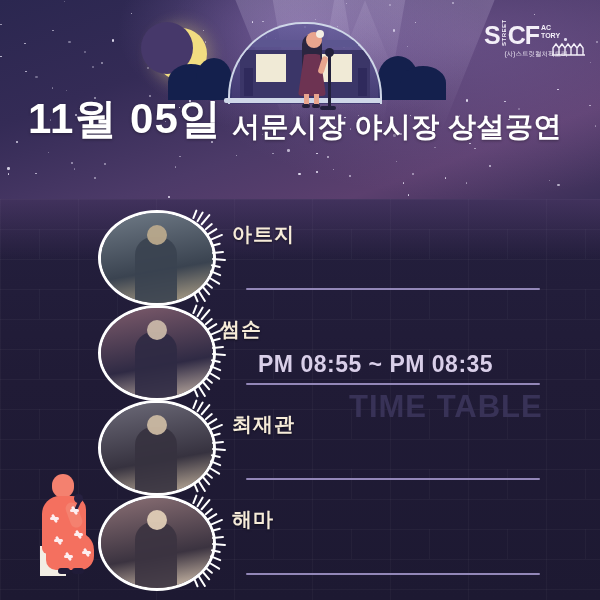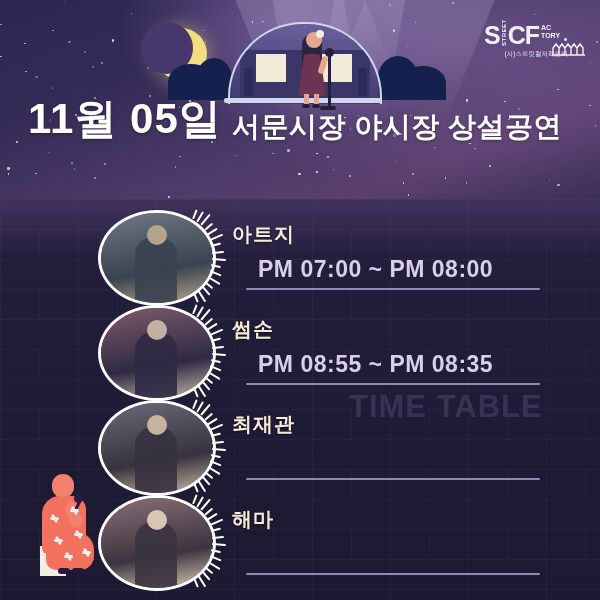--- a/index.html
+++ b/index.html
@@ -346,21 +346,20 @@
           <div class="tick" style="width: 14px; left: 33.9269px; top: 43.7903px; transform: rotate(4deg);"></div>
           <div class="tick" style="width: 10px; left: 33.2311px; top: 49.998px; transform: rotate(13deg);"></div>
           <div class="tick" style="width: 12px; left: 31.8155px; top: 55.9843px; transform: rotate(22deg);"></div>
           <div class="tick" style="width: 14px; left: 29.715px; top: 61.6015px; transform: rotate(31deg);"></div>
           <div class="tick" style="width: 10px; left: 26.9813px; top: 66.7115px; transform: rotate(40deg);"></div>
           <div class="tick" style="width: 12px; left: 23.6818px; top: 71.1884px; transform: rotate(49deg);"></div>
           <div class="tick" style="width: 14px; left: 19.8976px; top: 74.9219px; transform: rotate(58deg);"></div>
           <div class="tick" style="width: 10px; left: 15.7219px; top: 77.8202px; transform: rotate(67deg);"></div>
         </div>
         <div class="pname" style="left: 232px; top: 16px;">아트지</div>
-        <div class="ptime" style="left: 258px; top: 50px;">PM 07:00 ~ PM 08:00</div>
         <div class="rule" style="left: 246px; top: 80px; width: 294px;"></div>
       </div>
       <div class="row" style="top: 303px;">
         <div class="photo">
           <div class="photo-art" style="background:linear-gradient(170deg,#7d5b6b 0%,#2f2a44 62%,#c9b7a8 100%);"></div>
           <div style="position:absolute;left:34px;top:24px;width:42px;height:66px;background:#2f2a44;border-radius:18px 18px 0 0;opacity:.9;"></div>
           <div style="position:absolute;left:46px;top:12px;width:20px;height:20px;border-radius:50%;background:#c9b7a8;opacity:.95;"></div>
         </div>
         <div class="ticks">
           <div class="tick" style="width: 10px; left: 15.2382px; top: 3.91265px; transform: rotate(-68deg);"></div>
@@ -373,21 +372,21 @@
           <div class="tick" style="width: 12px; left: 33.8858px; top: 37.5138px; transform: rotate(-5deg);"></div>
           <div class="tick" style="width: 14px; left: 33.9269px; top: 43.7903px; transform: rotate(4deg);"></div>
           <div class="tick" style="width: 10px; left: 33.2311px; top: 49.998px; transform: rotate(13deg);"></div>
           <div class="tick" style="width: 12px; left: 31.8155px; top: 55.9843px; transform: rotate(22deg);"></div>
           <div class="tick" style="width: 14px; left: 29.715px; top: 61.6015px; transform: rotate(31deg);"></div>
           <div class="tick" style="width: 10px; left: 26.9813px; top: 66.7115px; transform: rotate(40deg);"></div>
           <div class="tick" style="width: 12px; left: 23.6818px; top: 71.1884px; transform: rotate(49deg);"></div>
           <div class="tick" style="width: 14px; left: 19.8976px; top: 74.9219px; transform: rotate(58deg);"></div>
           <div class="tick" style="width: 10px; left: 15.7219px; top: 77.8202px; transform: rotate(67deg);"></div>
         </div>
-        <div class="pname" style="left: 232px; top: 16px;">썸손</div>
+        <div class="pname" style="left: 220px; top: 16px;">썸손</div>
         <div class="ptime" style="left: 258px; top: 50px;">PM 08:55 ~ PM 08:35</div>
         <div class="rule" style="left: 246px; top: 80px; width: 294px;"></div>
       </div>
       <div class="row" style="top: 398px;">
         <div class="photo">
           <div class="photo-art" style="background:linear-gradient(170deg,#6c6a78 0%,#36323f 62%,#cbb9a2 100%);"></div>
           <div style="position:absolute;left:34px;top:24px;width:42px;height:66px;background:#36323f;border-radius:18px 18px 0 0;opacity:.9;"></div>
           <div style="position:absolute;left:46px;top:12px;width:20px;height:20px;border-radius:50%;background:#cbb9a2;opacity:.95;"></div>
         </div>
         <div class="ticks">

